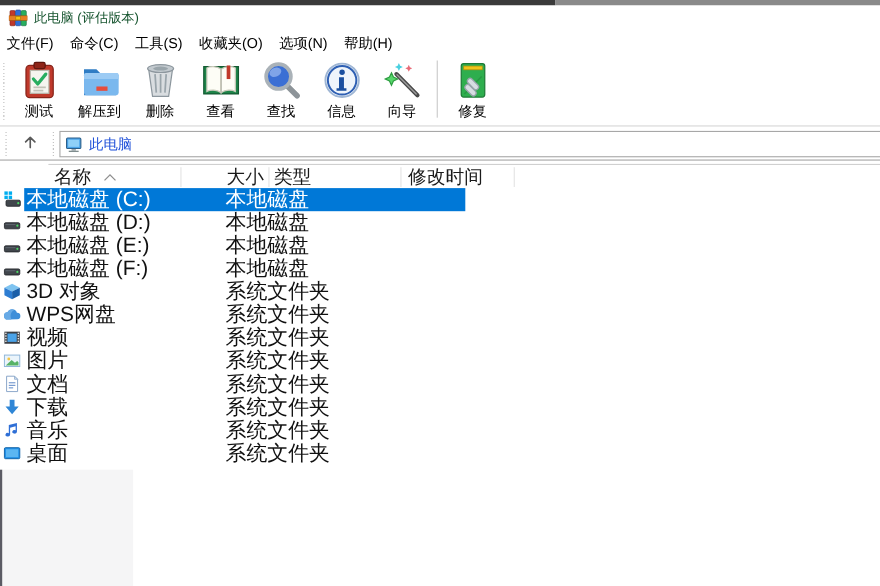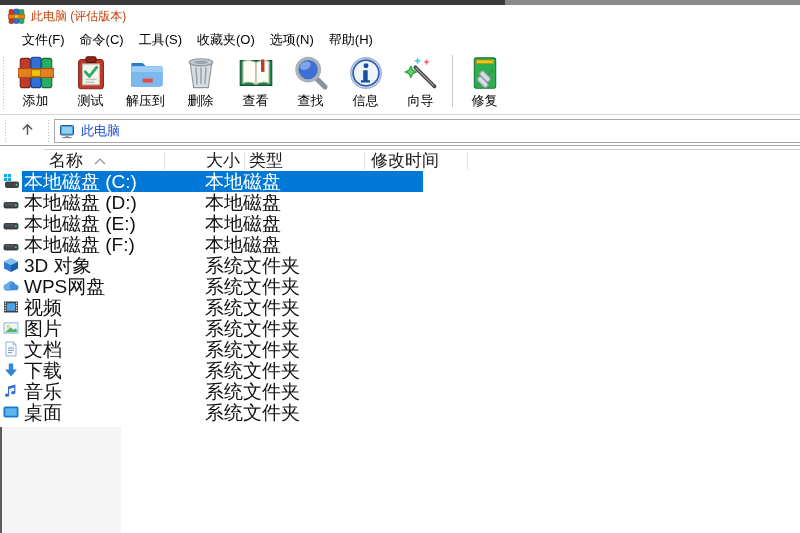--- a/index.html
+++ b/index.html
@@ -9,24 +9,24 @@
 
   
   .top-strip { position:absolute; left:0; top:0; width:800px; height:5px; }
   .strip-dark { position:absolute; left:0; top:0; width:505px; height:5px; background:#3a3a3a; }
   .strip-gray { position:absolute; left:505px; top:0; width:295px; height:5px; background:#8a8a8a; }
 
   .titlebar { position:absolute; left:0; top:5px; width:800px; height:23px; background:#fff;
               display:flex; align-items:center; padding-left:8px; }
   .title-icon { width:17px; height:17px; display:inline-flex; }
   .title-icon svg { width:17px; height:17px; }
-  .title-text { margin-left:6px; font-size:12px; color:#c2410c; }
+  .title-text { margin-left:6px; font-size:12px; color:#14532d; }
 
   .menubar { position:absolute; left:0; top:28px; width:800px; height:24px; background:#fff;
-             display:flex; align-items:center; padding-left:22px;text-align:center; }
+             display:flex; align-items:center; padding-left:6px;text-align:center; }
   .menu-item { font-size:13px; line-height:24px; margin-right:15px; cursor:default; color:#000; }
 
   .toolbar { position:absolute; left:0; top:52px; width:800px; height:63px; background:#fff;
              border-bottom:1px solid #d6d6d6; display:flex; align-items:flex-start; }
   .grip { width:1px; align-self:center;
           background:repeating-linear-gradient(to bottom,#bdbdbd 0 1px,transparent 1px 3px); }
   .toolbar .grip { height:52px; margin:0 4px 0 3px; }
   .tb-btn { display:flex; flex-direction:column; align-items:center; width:55px; margin-top:3px;
             background:transparent; border:none; cursor:default; }
   .tb-icon { width:36px; height:36px; display:flex; align-items:center; justify-content:center; }
@@ -96,32 +96,20 @@
       <div class="menu-item">文件(F)</div>
       <div class="menu-item">命令(C)</div>
       <div class="menu-item">工具(S)</div>
       <div class="menu-item">收藏夹(O)</div>
       <div class="menu-item">选项(N)</div>
       <div class="menu-item">帮助(H)</div>
     </div>
 
   <div class="toolbar" id="toolbar">
     <div class="grip"></div>
-  <button class="tb-btn">
-        <span class="tb-icon">
-          <svg viewBox="0 0 32 32">
-            <rect x="2" y="3" width="9" height="26" rx="2" fill="#c0392b" stroke="#7e241a"></rect>
-            <rect x="11.5" y="2" width="9" height="27" rx="2" fill="#2e6fd8" stroke="#1b3f8f"></rect>
-            <rect x="21" y="3" width="9" height="26" rx="2" fill="#27ae60" stroke="#176a3a"></rect>
-            <rect x="0" y="12" width="32" height="8" fill="#e67e22" stroke="#9c5210"></rect>
-            <rect x="12" y="13" width="8" height="6" fill="#f1c40f" stroke="#9c7a08"></rect>
-          </svg>
-        </span>
-        <span class="tb-label">添加</span>
-      </button>
       <button class="tb-btn">
         <span class="tb-icon">
           <svg viewBox="0 0 32 32">
             <rect x="5" y="4" width="22" height="26" rx="3" fill="#c0392b" stroke="#86241a"></rect>
             <rect x="8.5" y="8" width="15" height="18.5" fill="#f5f5f0" stroke="#b9b9ad"></rect>
             <rect x="11.5" y="1.5" width="9" height="5" rx="1.5" fill="#8e2418" stroke="#5f160e"></rect>
             <path d="M11 15 l3.5 4 l6.5 -8" stroke="#27ae60" stroke-width="2.6" fill="none" stroke-linecap="round" stroke-linejoin="round"></path>
             <rect x="11" y="21" width="10" height="1.4" fill="#c2c2b8"></rect>
             <rect x="11" y="23.6" width="8" height="1.4" fill="#c2c2b8"></rect>
           </svg>

